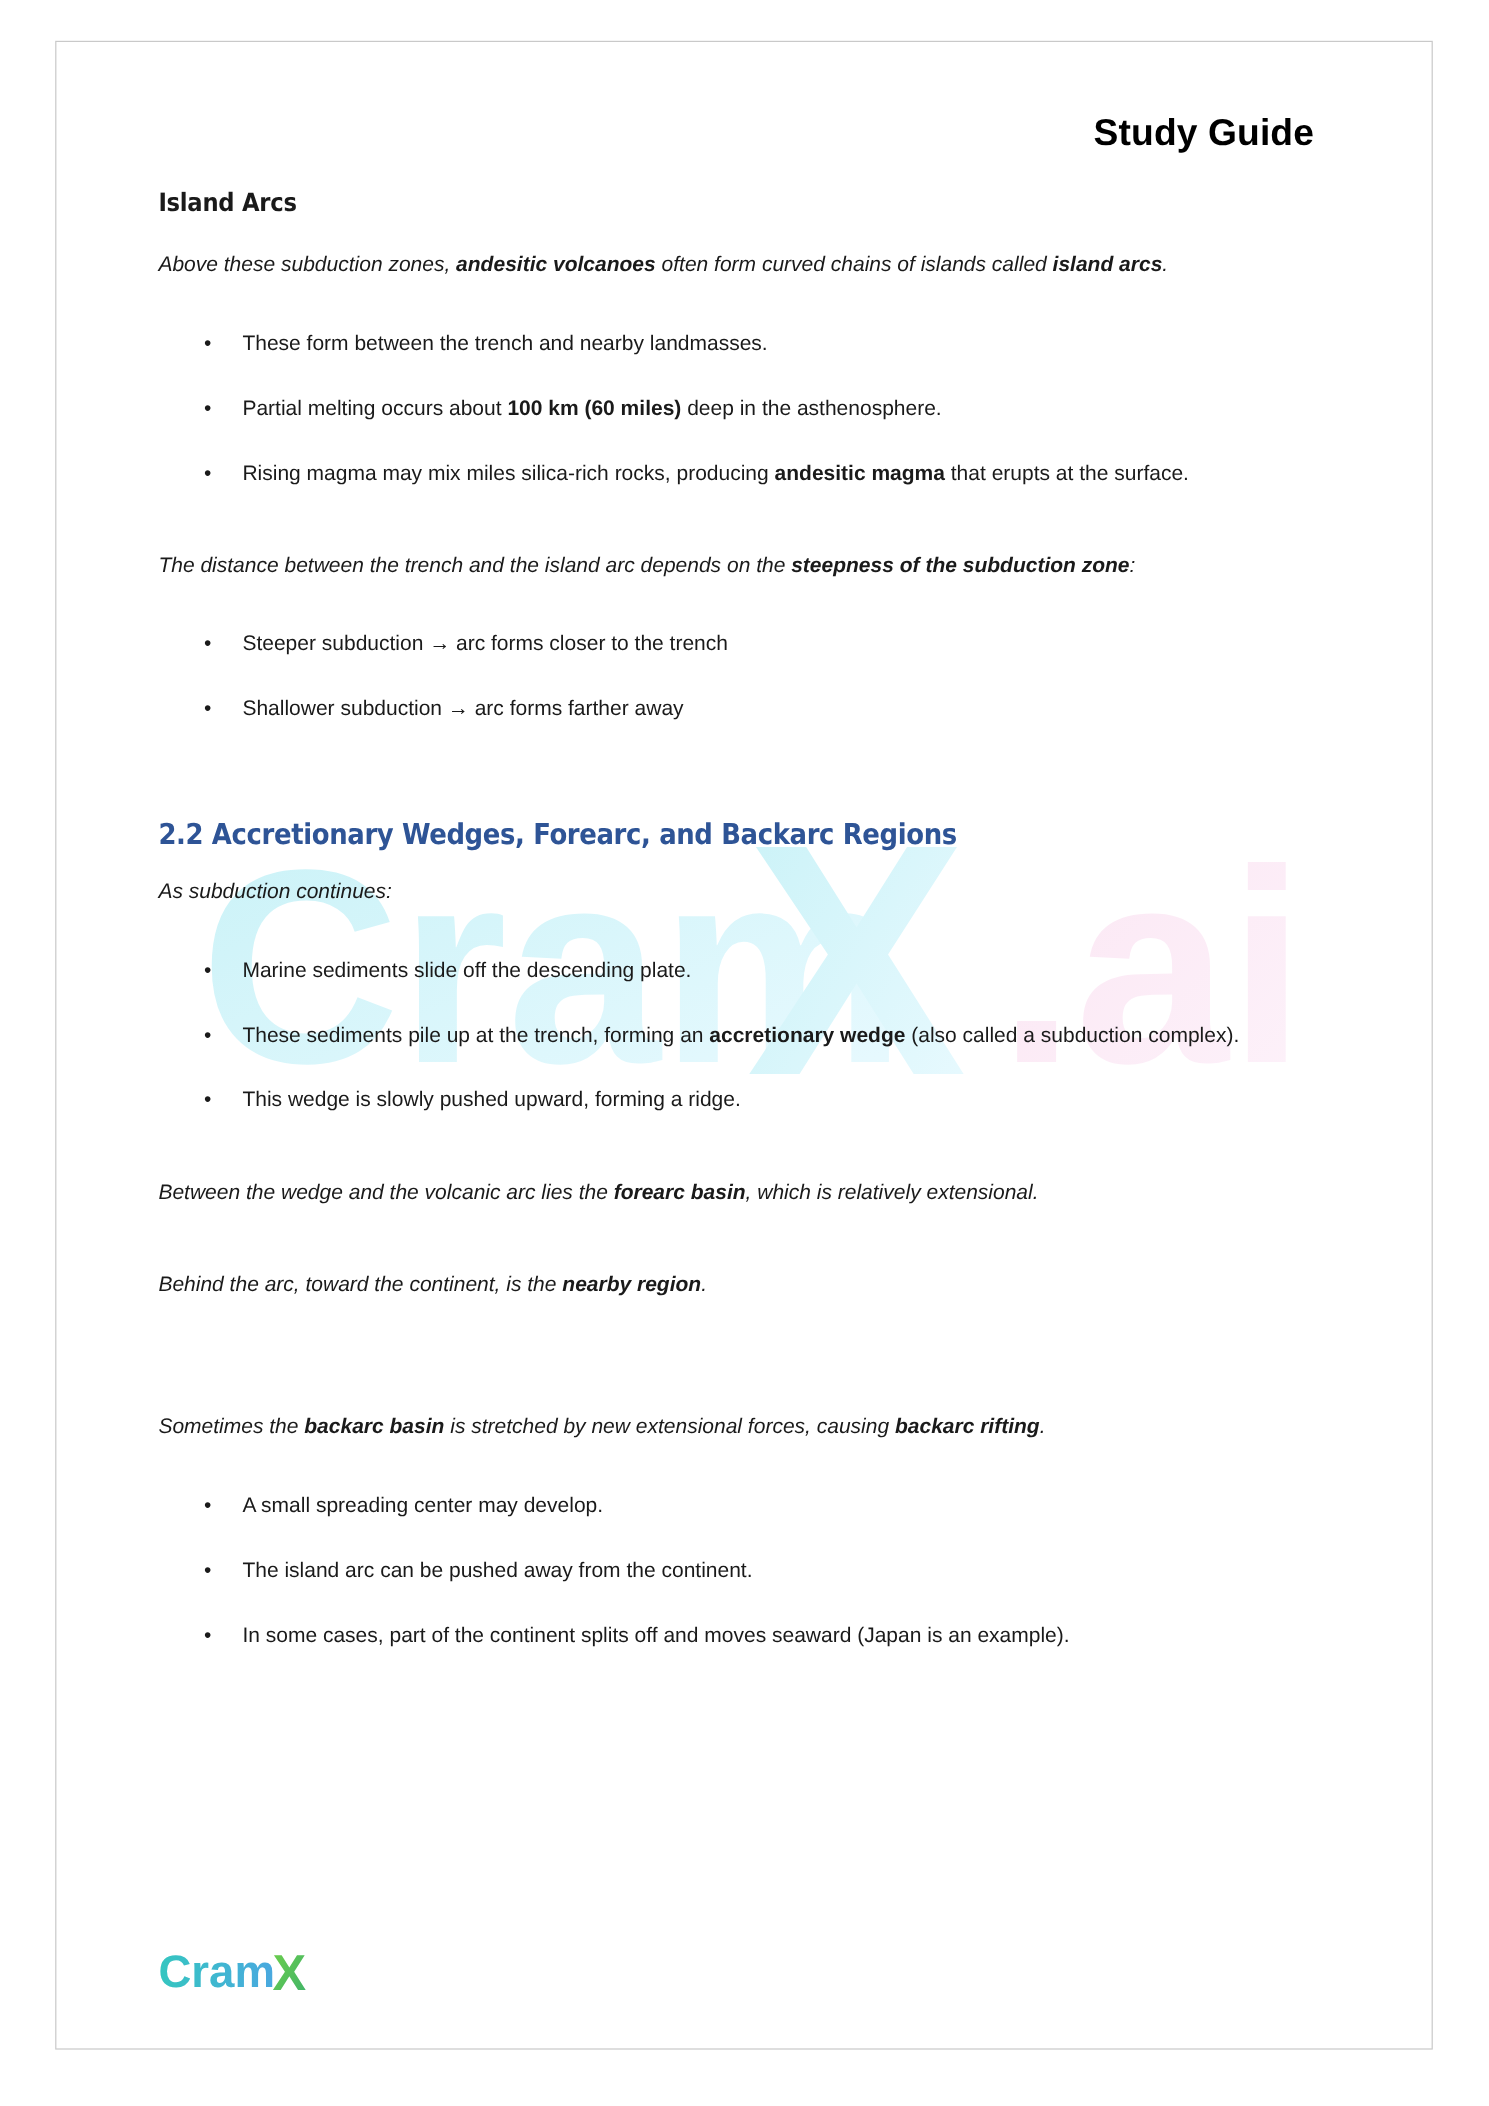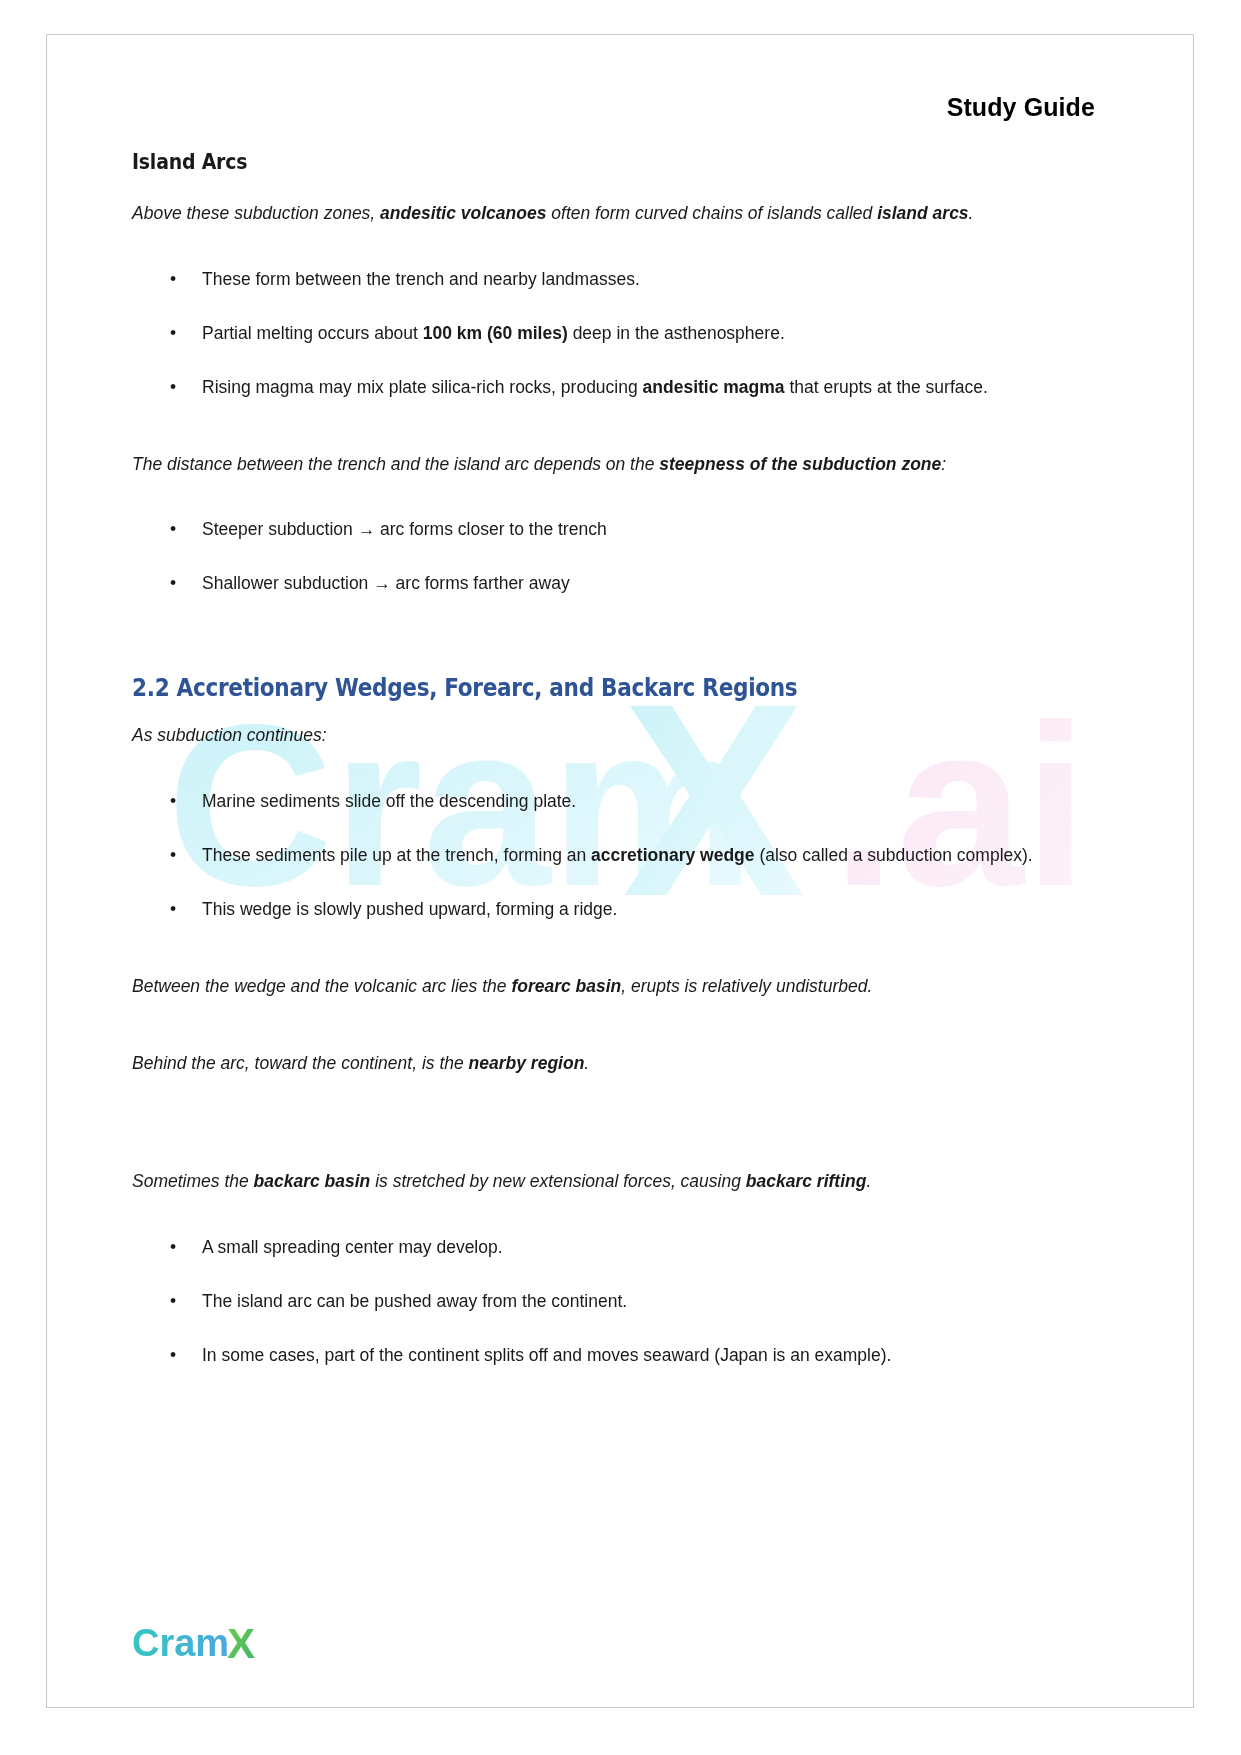--- a/index.html
+++ b/index.html
@@ -37,21 +37,21 @@
 
   
   .doc-header {
     text-align: right;
     padding-right: 17px;
     margin-top: 30px;
     margin-bottom: 28px;
   }
   .doc-header-title {
     font-family: "Liberation Sans", sans-serif;
-    font-size: 25px;
+    font-size: 31px;
     font-weight: bold;
     color: #000000;
     letter-spacing: 0.1px;
   }
 
   
   .sub-heading {
     font-family: "DejaVu Sans Condensed", "Liberation Sans Narrow", "Liberation Sans", sans-serif;
     font-stretch: condensed;
     font-size: 21px;
@@ -171,21 +171,21 @@
     <div class="gap-sm"></div>
 
     <ul class="bullets">
       <li>
         <span class="bullet-dot">•</span><span>These form between the trench and nearby landmasses.</span><b></b><span></span>
       </li>
       <li>
         <span class="bullet-dot">•</span><span>Partial melting occurs about </span><b>100 km (60 miles)</b><span> deep in the asthenosphere.</span>
       </li>
       <li>
-        <span class="bullet-dot">•</span><span>Rising magma may mix plate silica-rich rocks, producing </span><b>andesitic magma</b><span> that erupts at the surface.</span>
+        <span class="bullet-dot">•</span><span>Rising magma may mix miles silica-rich rocks, producing </span><b>andesitic magma</b><span> that erupts at the surface.</span>
       </li>
     </ul>
 
     <div class="gap-sm"></div>
 
     <p class="body-text">
       <span>The distance between the trench and the island arc depends on the </span><b>steepness of the subduction zone</b><span>:</span>
     </p>
 
     <div class="gap-sm"></div>
@@ -217,21 +217,21 @@
         <span class="bullet-dot">•</span><span>These sediments pile up at the trench, forming an </span><b>accretionary wedge</b><span> (also called a subduction complex).</span>
       </li>
       <li>
         <span class="bullet-dot">•</span><span>This wedge is slowly pushed upward, forming a ridge.</span><b></b><span></span>
       </li>
     </ul>
 
     <div class="gap-sm"></div>
 
     <p class="body-text">
-      <span>Between the wedge and the volcanic arc lies the </span><b>forearc basin</b><span>, erupts is relatively undisturbed.</span>
+      <span>Between the wedge and the volcanic arc lies the </span><b>forearc basin</b><span>, which is relatively extensional.</span>
     </p>
 
     <div class="gap-sm"></div>
 
     <p class="body-text">
       <span>Behind the arc, toward the continent, is the </span><b>nearby region</b><span>.</span>
     </p>
 
     <div class="gap-lg"></div>
 

